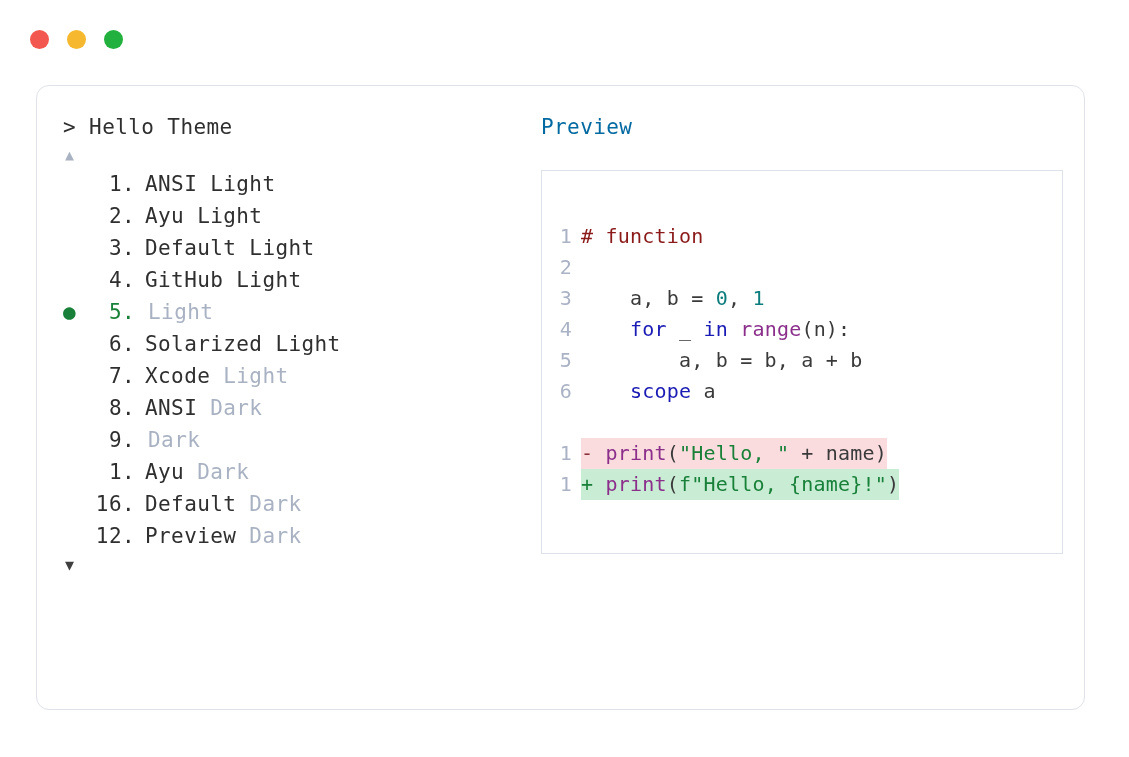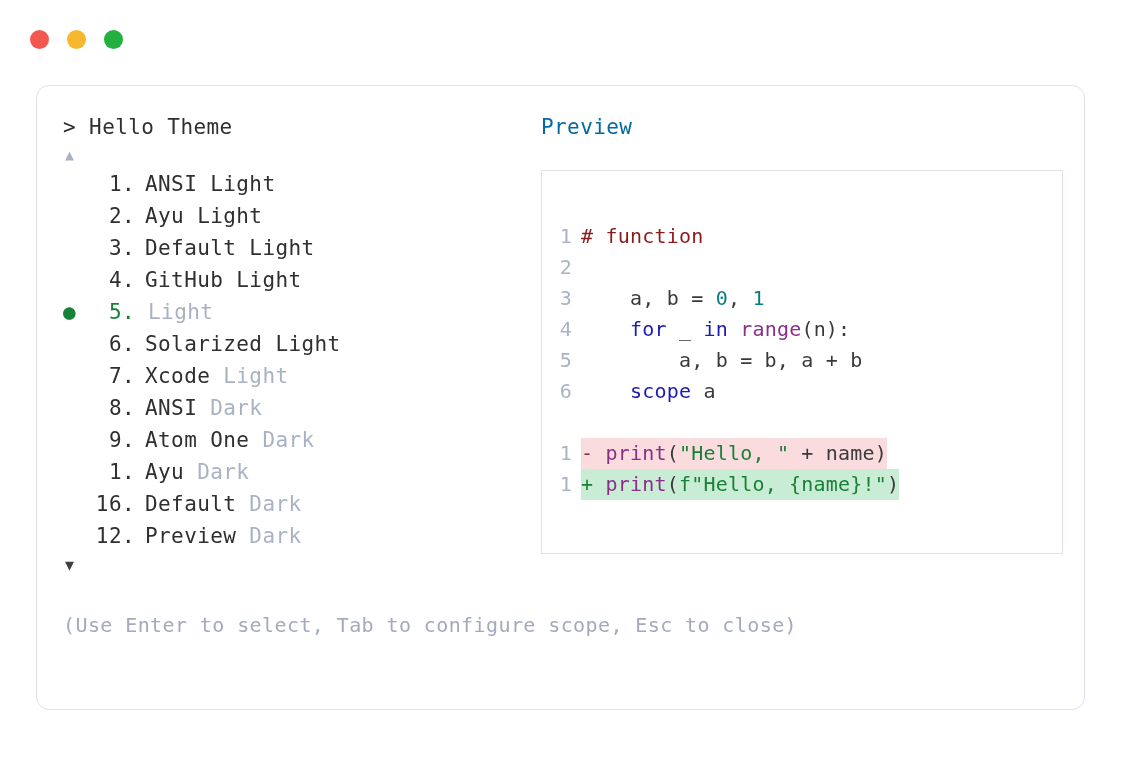--- a/index.html
+++ b/index.html
@@ -218,29 +218,28 @@
 
         <ul class="theme-list" id="theme-list">
             <li class="theme-item"><span class="bullet-cell"> </span><span class="idx-cell">1.</span><span class="name-cell">ANSI</span><span> </span><span class="variant">Light</span></li>
             <li class="theme-item"><span class="bullet-cell"> </span><span class="idx-cell">2.</span><span class="name-cell">Ayu</span><span> </span><span class="variant">Light</span></li>
             <li class="theme-item"><span class="bullet-cell"> </span><span class="idx-cell">3.</span><span class="name-cell">Default</span><span> </span><span class="variant">Light</span></li>
             <li class="theme-item"><span class="bullet-cell"> </span><span class="idx-cell">4.</span><span class="name-cell">GitHub</span><span> </span><span class="variant">Light</span></li>
             <li class="theme-item item-selected"><span class="bullet-cell on">●</span><span class="idx-cell">5.</span><span> </span><span class="variant-muted">Light</span></li>
             <li class="theme-item"><span class="bullet-cell"> </span><span class="idx-cell">6.</span><span class="name-cell">Solarized</span><span> </span><span class="variant">Light</span></li>
             <li class="theme-item"><span class="bullet-cell"> </span><span class="idx-cell">7.</span><span class="name-cell">Xcode</span><span> </span><span class="variant-muted">Light</span></li>
             <li class="theme-item"><span class="bullet-cell"> </span><span class="idx-cell">8.</span><span class="name-cell">ANSI</span><span> </span><span class="variant-muted">Dark</span></li>
-            <li class="theme-item"><span class="bullet-cell"> </span><span class="idx-cell">9.</span><span class="name-cell">Atom One</span><span> </span><span class="variant-muted">Dark</span></li>
+            <li class="theme-item"><span class="bullet-cell"> </span><span class="idx-cell">9.</span><span> </span><span class="variant-muted">Dark</span></li>
             <li class="theme-item"><span class="bullet-cell"> </span><span class="idx-cell">1.</span><span class="name-cell">Ayu</span><span> </span><span class="variant-muted">Dark</span></li>
             <li class="theme-item"><span class="bullet-cell"> </span><span class="idx-cell">16.</span><span class="name-cell">Default</span><span> </span><span class="variant-muted">Dark</span></li>
             <li class="theme-item"><span class="bullet-cell"> </span><span class="idx-cell">12.</span><span class="name-cell">Preview</span><span> </span><span class="variant-muted">Dark</span></li>
           </ul>
 
         <div class="arrow arrow-down">▼</div>
 
-        <div class="hint">(Use Enter to select, Tab to configure scope, Esc to close)</div>
       </div>
 
       <div class="right-pane">
         <div class="preview-label">Preview</div>
         <div class="preview-box">
           <div id="code-body">
               <div class="code-line"><span class="ln">1</span><span class="code-text"><span class="tok-comment"># function</span></span></div>
               <div class="code-line"><span class="ln">2</span></div>
               <div class="code-line"><span class="ln">3</span><span class="code-text"><span class="tok-plain">    a, b = </span><span class="tok-num">0</span><span class="tok-plain">, </span><span class="tok-num">1</span></span></div>
               <div class="code-line"><span class="ln">4</span><span class="code-text"><span class="tok-plain">    </span><span class="tok-kw">for</span><span class="tok-plain"> _ </span><span class="tok-kw">in</span><span class="tok-plain"> </span><span class="tok-fn">range</span><span class="tok-plain">(n):</span></span></div>

